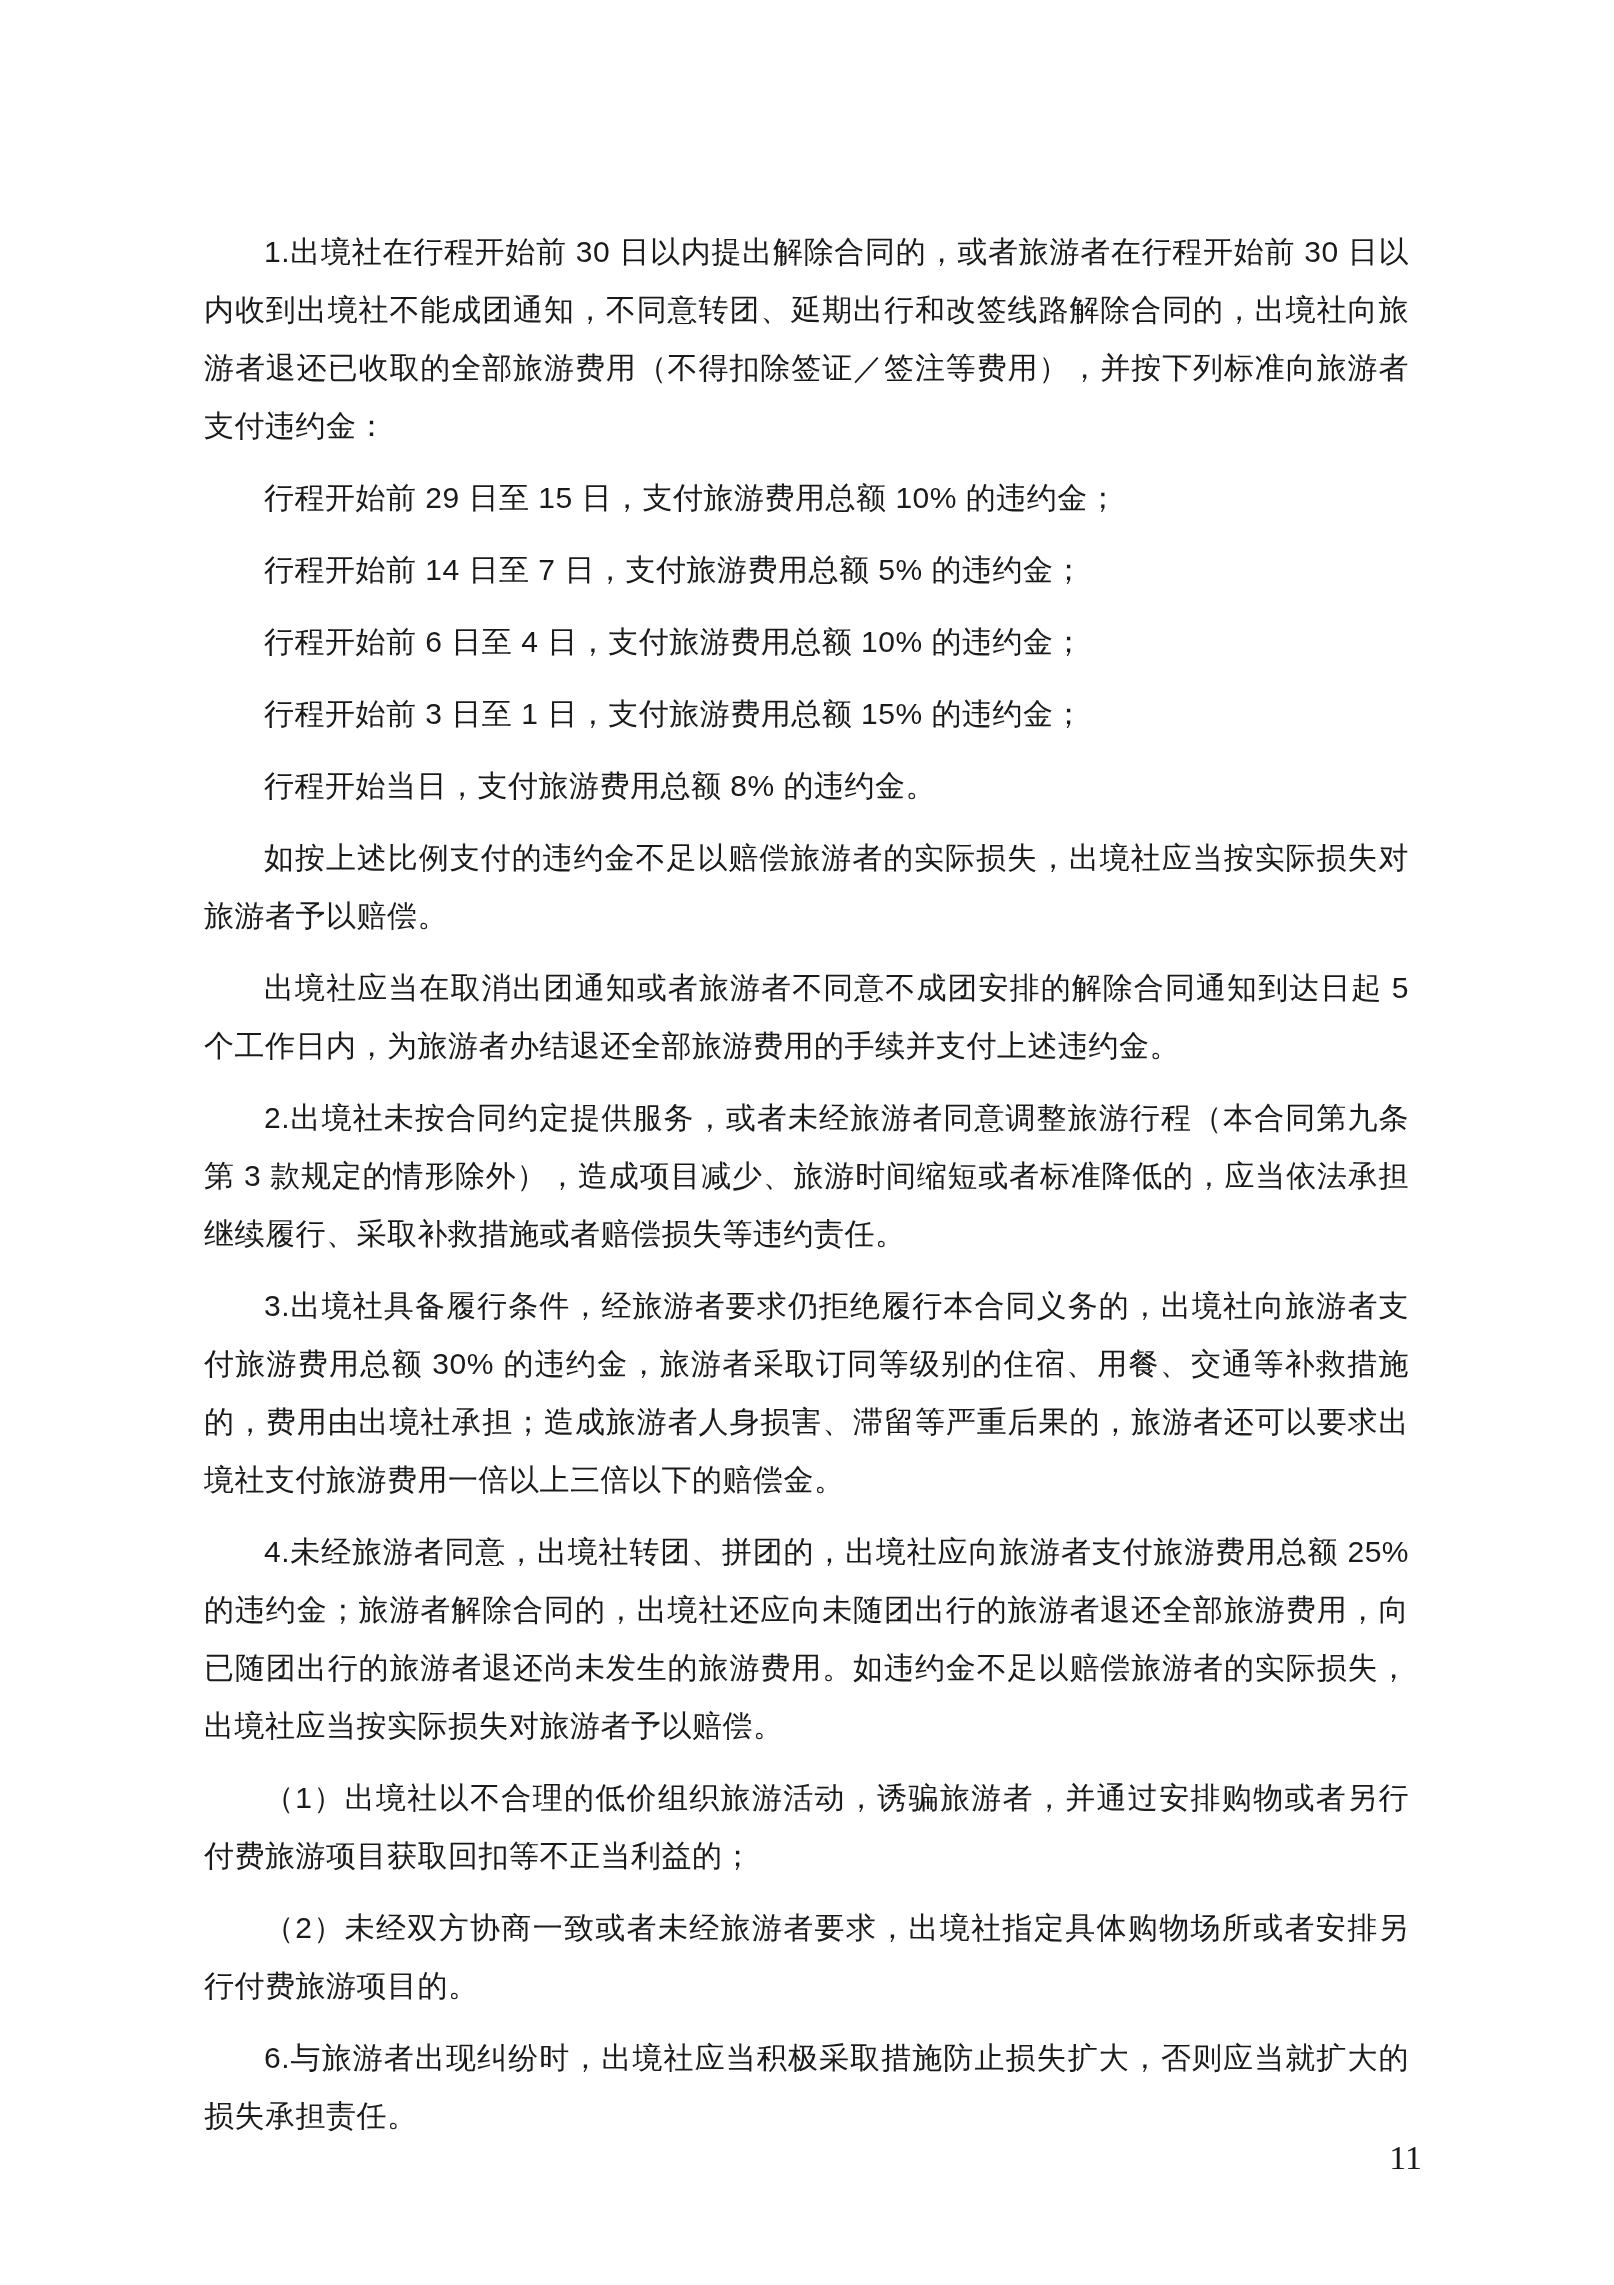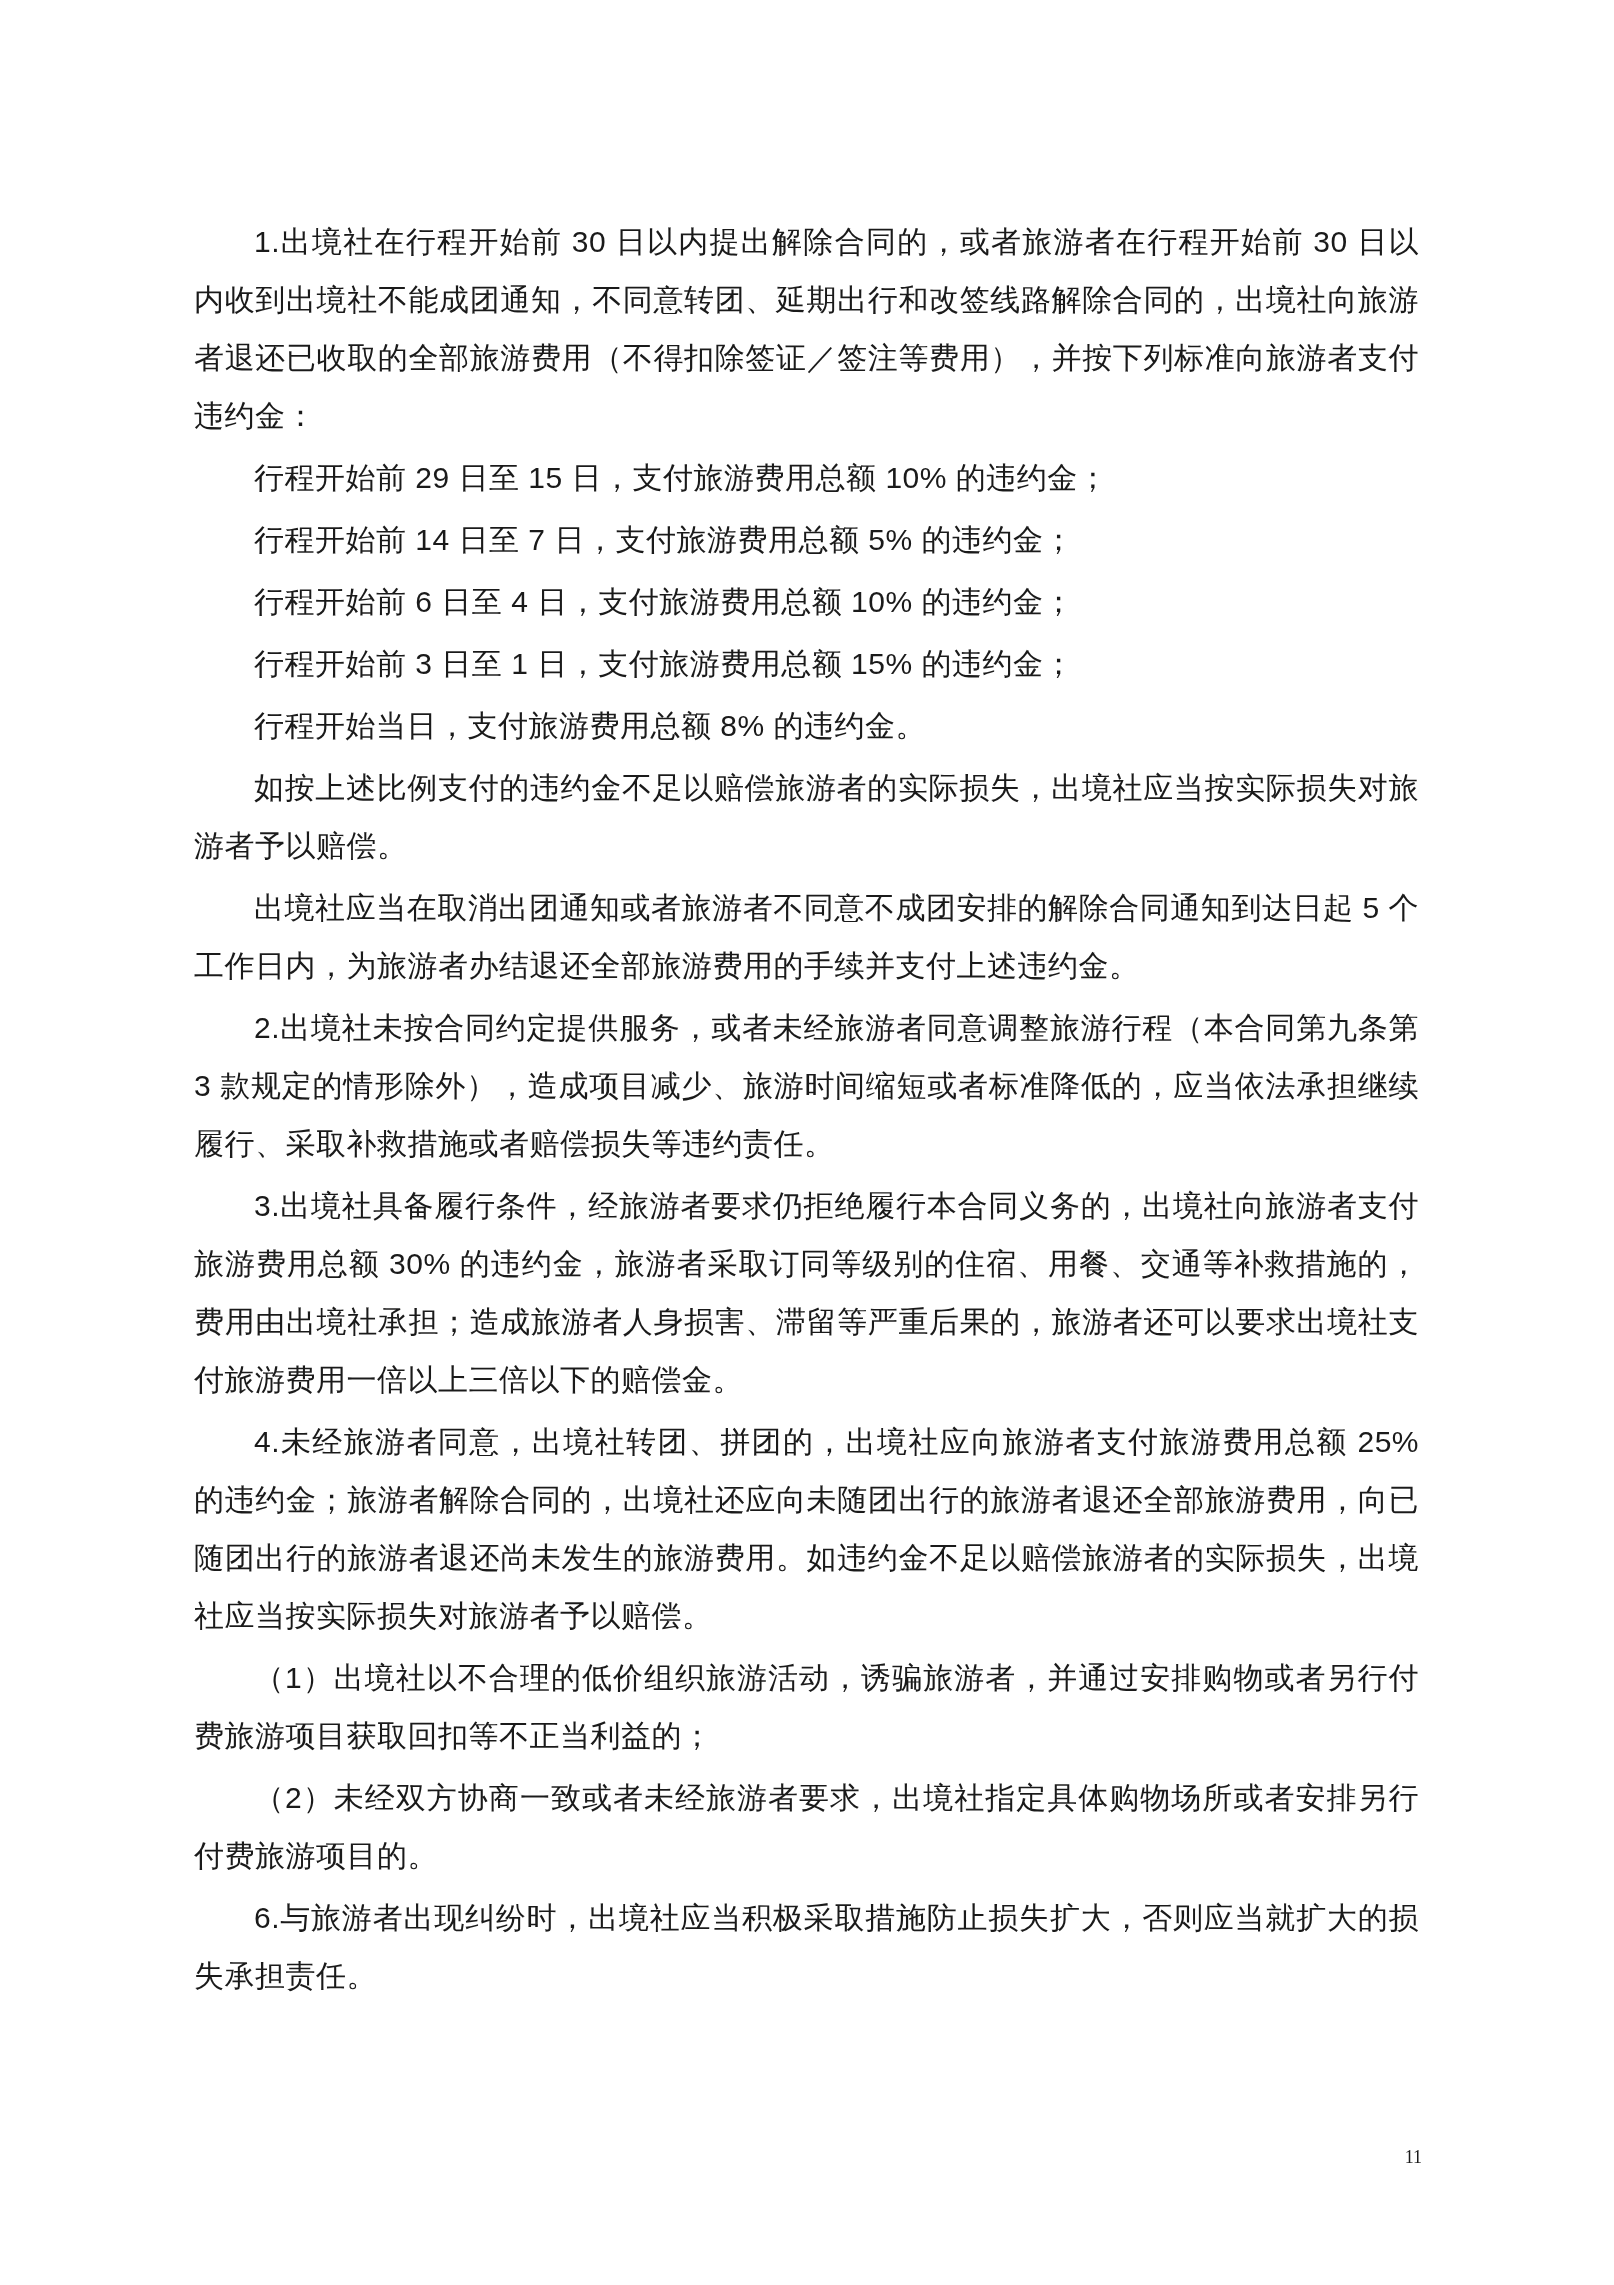--- a/index.html
+++ b/index.html
@@ -20,30 +20,30 @@
     position: absolute;
     left: 190px;
     top: 209px;
     width: 1233px;
     font-size: 30px;
     line-height: 58px;
     text-align: justify;
     letter-spacing: 0.5px;
   }
   .para {
-    margin: 4px;
+    margin: 14px;
     padding: 0;
     text-indent: 2em;
   }
   .page-number {
     position: absolute;
     top: 2142px;
     right: 193px;
     font-family: "Liberation Serif", "DejaVu Serif", serif;
-    font-size: 18px;
+    font-size: 34px;
     line-height: 31px;
     color: #1a1a1a;
   }
 </style>
 </head>
 <body>
 
 <div class="page">
   <div class="doc-body">
 

